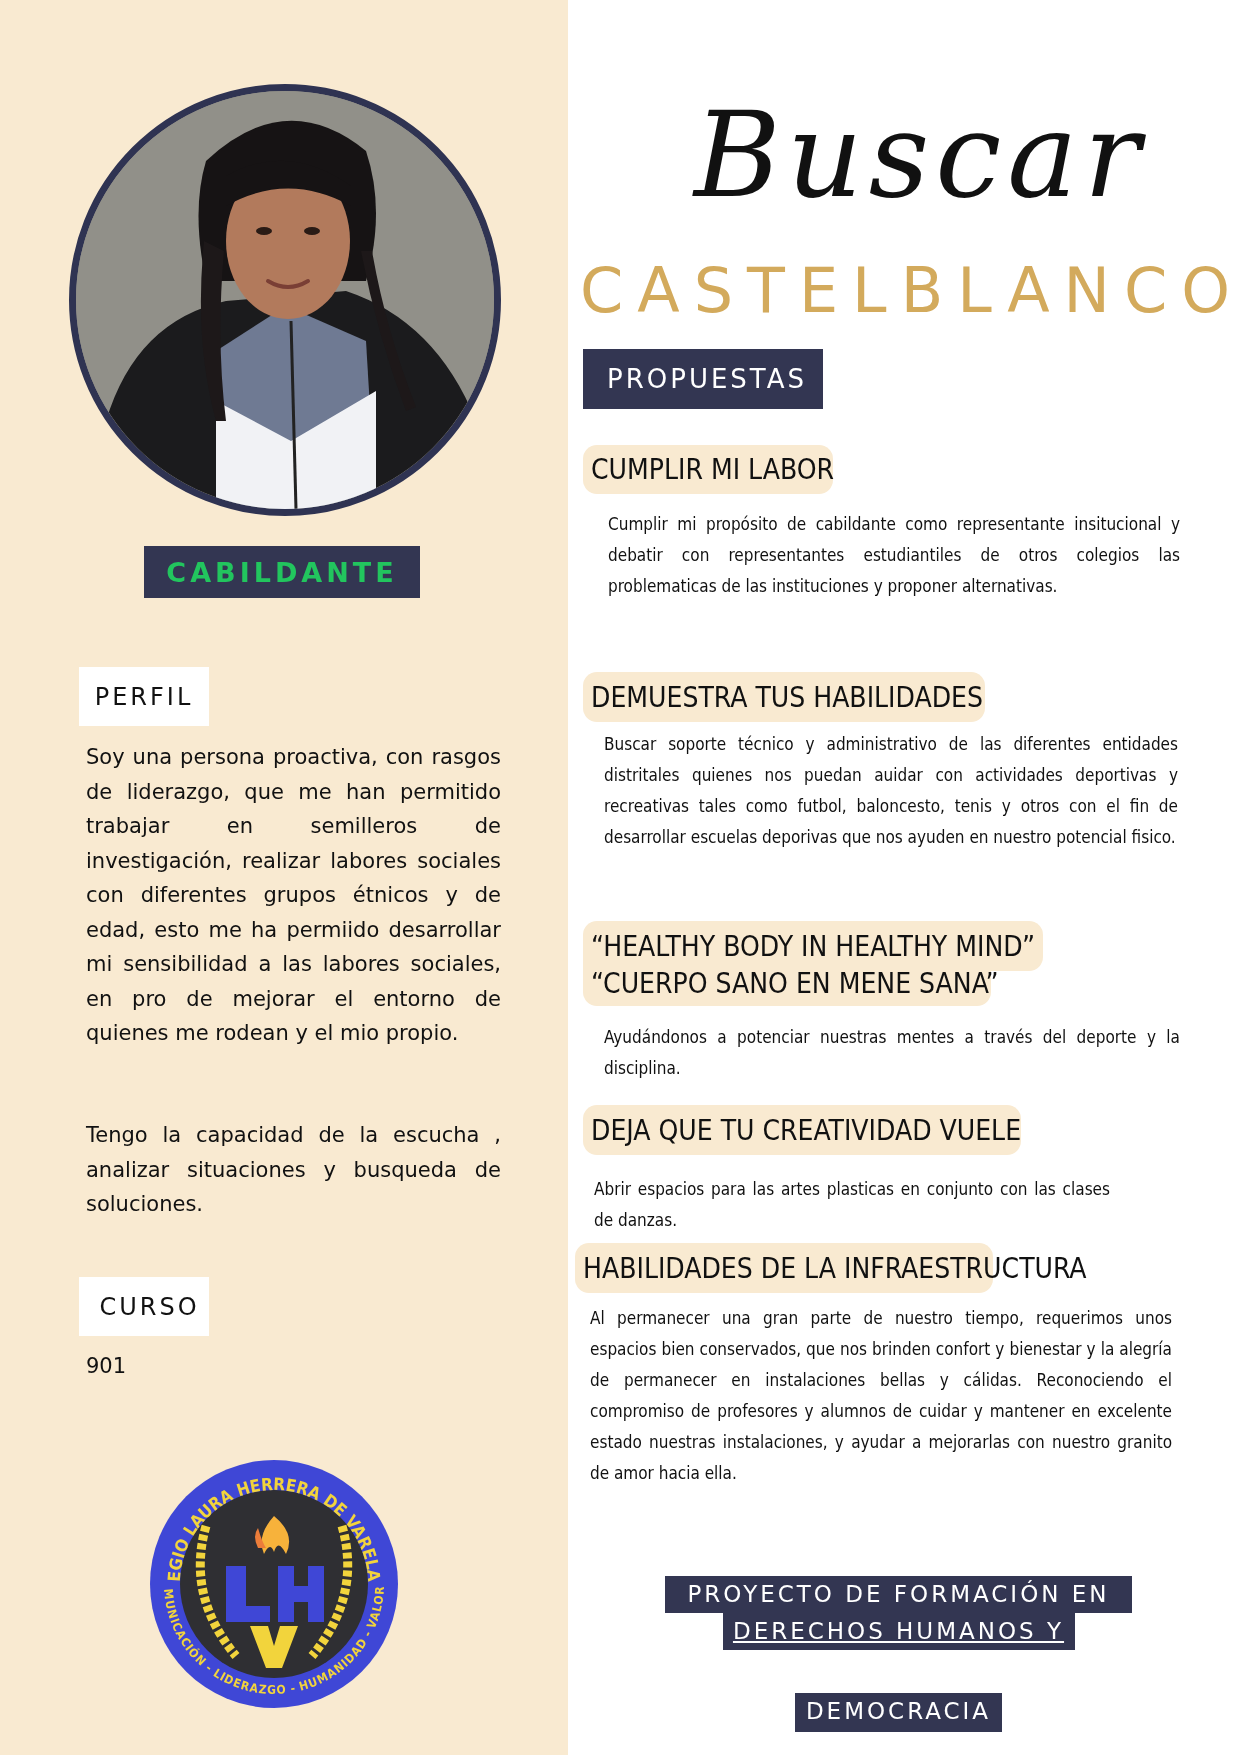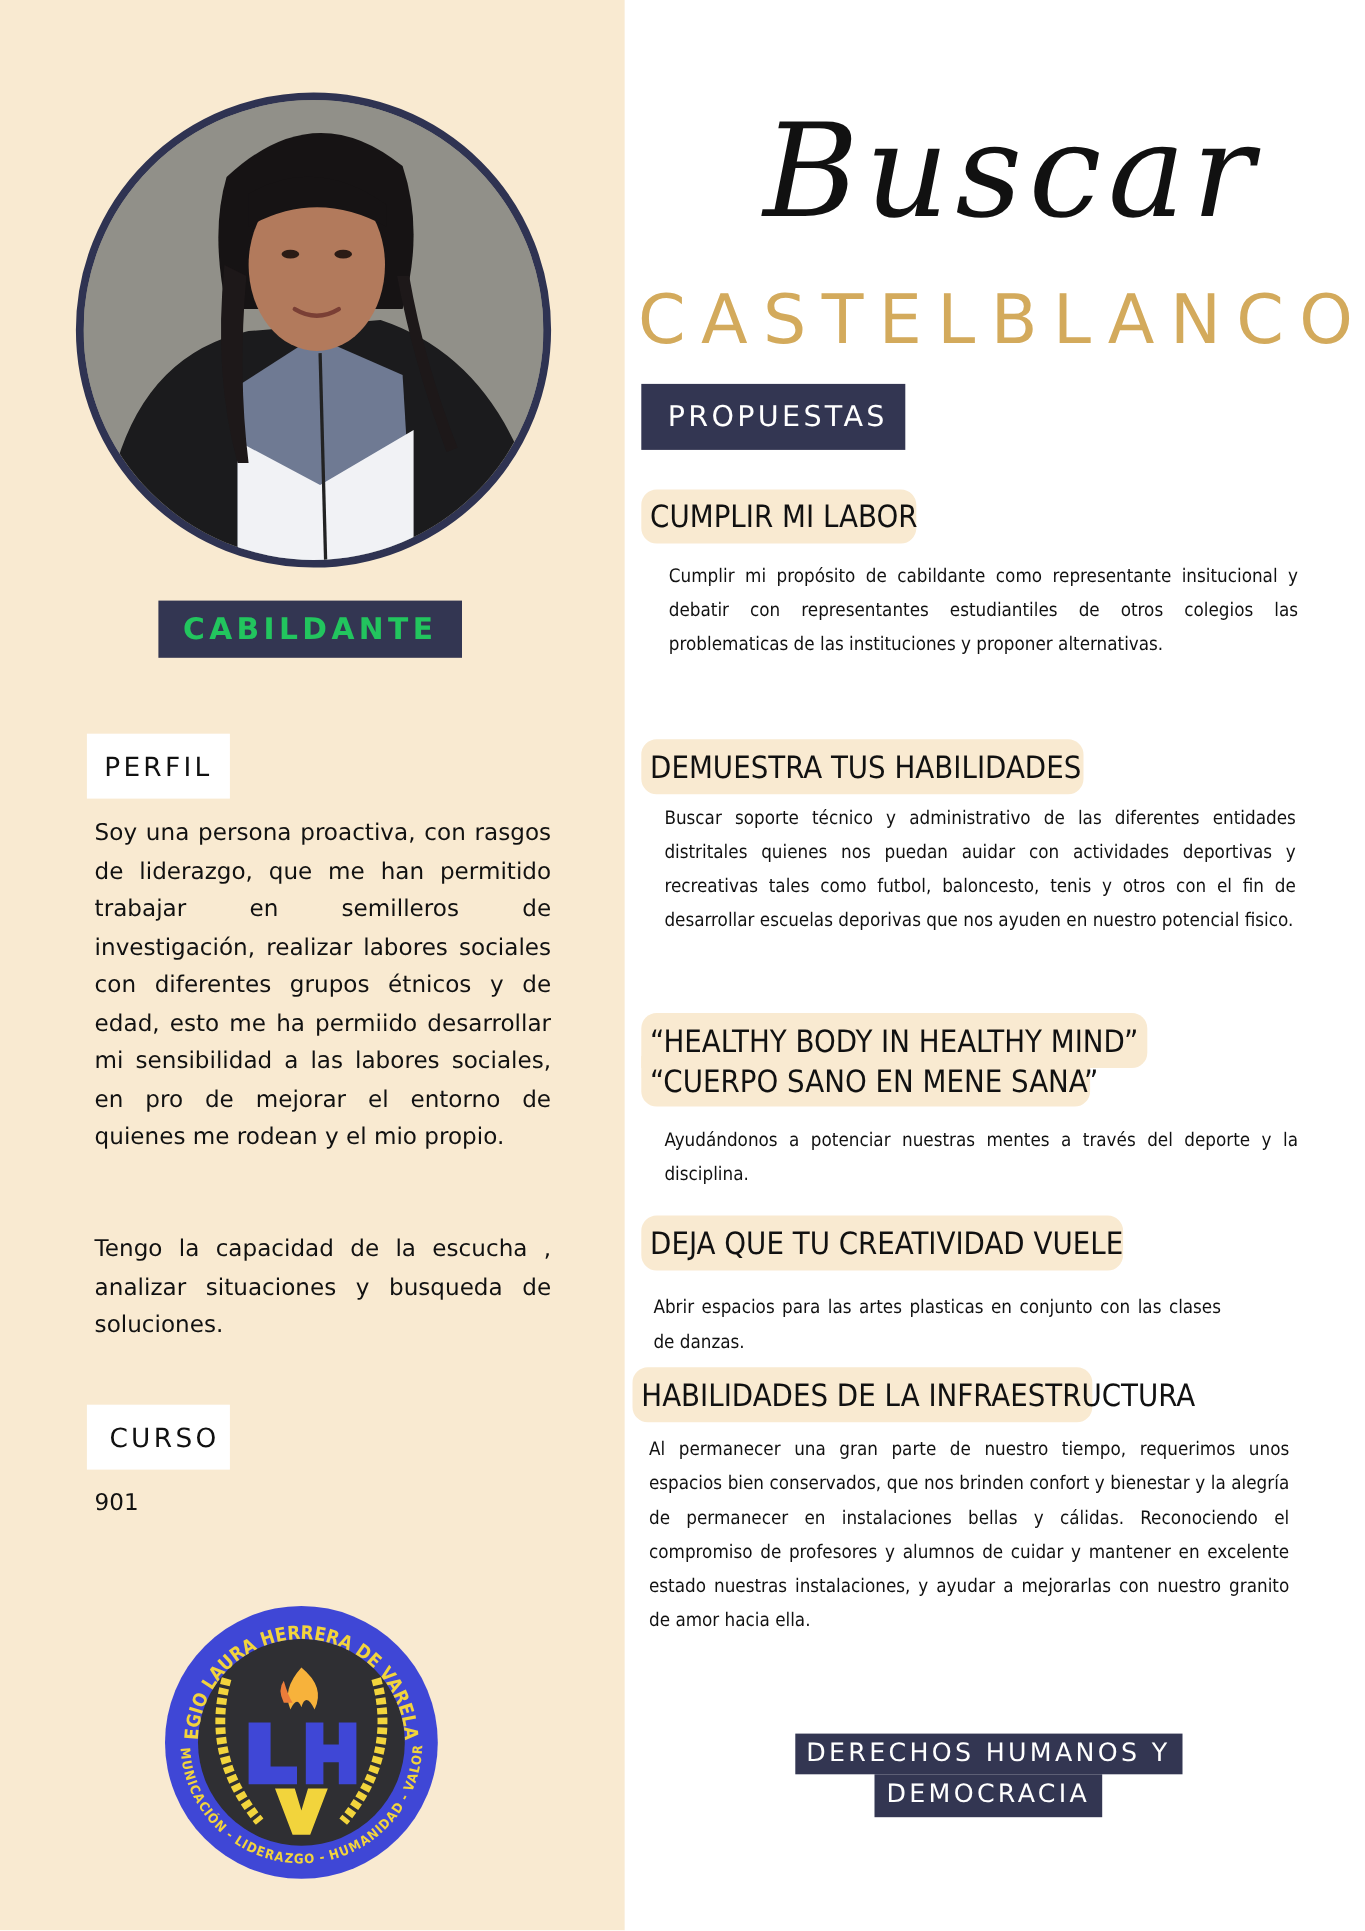--- a/index.html
+++ b/index.html
@@ -57,22 +57,22 @@
   .p1-body { left: 608px; top: 509px; width: 572px; }
   .p2-body { left: 604px; top: 729px; width: 574px; }
   .p3-body { left: 604px; top: 1022px; width: 576px; }
   .p4-body { left: 594px; top: 1174px; width: 516px; }
   .p5-body { left: 590px; top: 1303px; width: 582px; }
 
   .footer-badge { position: absolute; left: 665px; top: 1576px; width: 467px; }
   .footer-line { background: #333652; color: #fff; font-size: 23px; letter-spacing: 3px; text-align: center;
     height: 37px; line-height: 37px; margin: 0 auto; }
   .footer-line-1 { width: 467px; }
-  .footer-line-2 { width: 352px; }
-  .footer-line-3 { width: 207px; height: 39px; }
+  .footer-line-2 { width: 352px; text-decoration: underline; }
+  .footer-line-3 { width: 207px; height: 39px; margin-top: 43px; }
 </style>
 </head>
 <body>
 
 <div class="left-col"></div>
 <div class="right-col"></div>
 
 <div class="portrait">
   <svg viewBox="0 0 418 418">
     <rect width="418" height="418" fill="#8d8c86"></rect>
@@ -158,15 +158,16 @@
     <span>DEJA QUE TU CREATIVIDAD VUELE</span>
   </div>
 <p class="prop-body p4-body">Abrir espacios para las artes plasticas en conjunto con las clases de danzas.</p>
 
 <div class="pill p5-title">
     <span>HABILIDADES DE LA INFRAESTRUCTURA</span>
   </div>
 <p class="prop-body p5-body">Al permanecer una gran parte de nuestro tiempo, requerimos unos espacios bien conservados, que nos brinden confort y bienestar y la alegría de permanecer en instalaciones bellas y cálidas. Reconociendo el compromiso de profesores y alumnos de cuidar y mantener en excelente estado nuestras instalaciones, y ayudar a mejorarlas con nuestro granito de amor hacia ella.</p>
 
 <div class="footer-badge">
+  <div class="footer-line footer-line-1">PROYECTO DE FORMACIÓN EN</div>
   <div class="footer-line footer-line-2">DERECHOS HUMANOS Y</div>
   <div class="footer-line footer-line-3">DEMOCRACIA</div>
 </div>
 
 </body></html>

